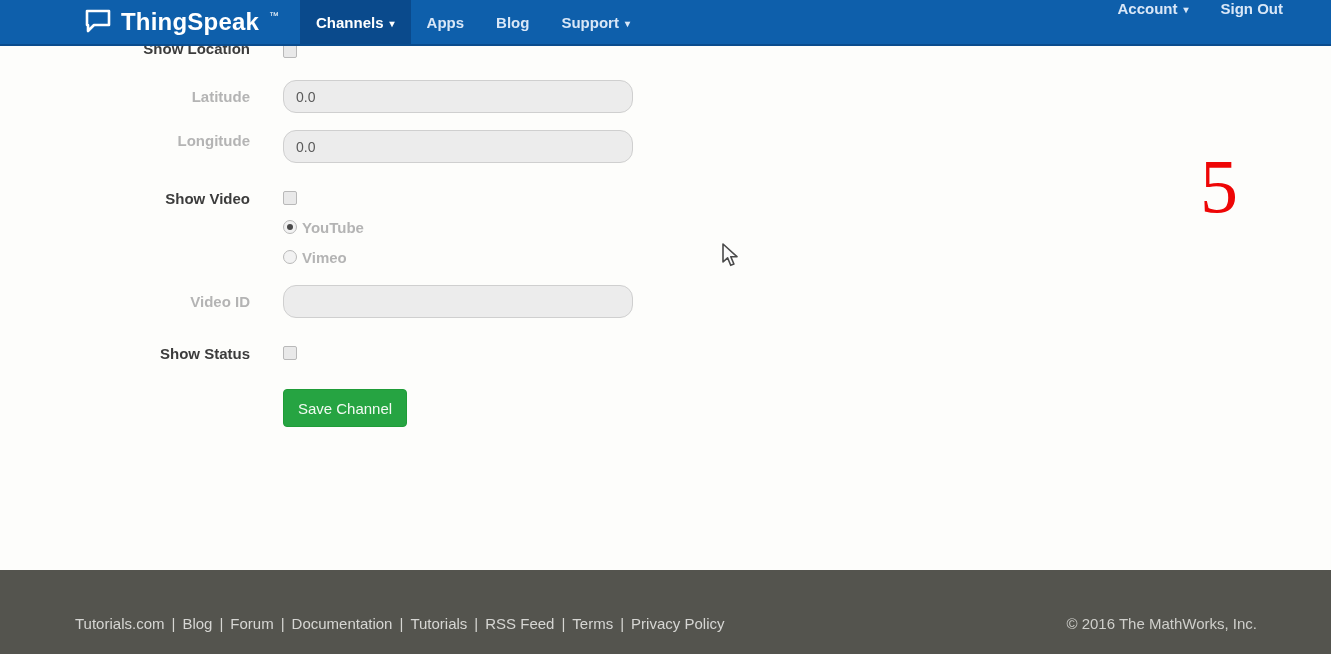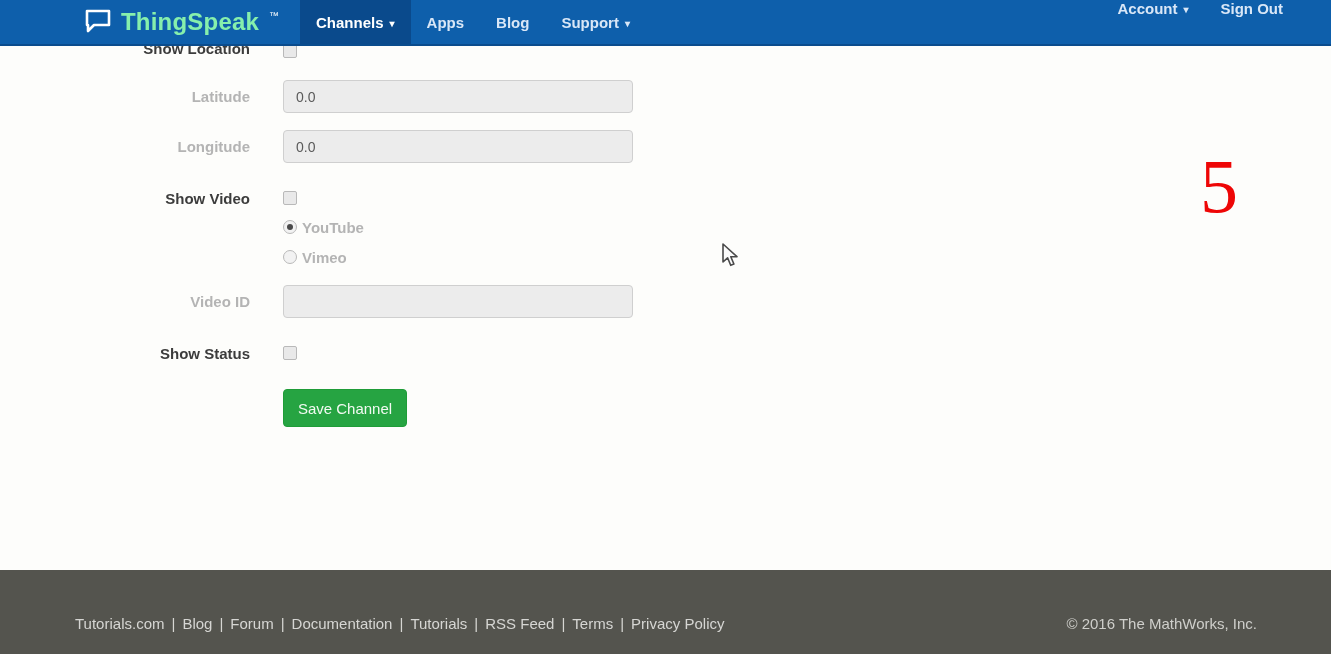--- a/index.html
+++ b/index.html
@@ -11,42 +11,42 @@
   
   .navbar {
     position:absolute; top:0; left:0; width:1331px; height:46px;
     background:#0e5fab; border-bottom:2px solid #0a4c8d; z-index:10;
     display:flex; align-items:stretch;
   }
   .brand {
     display:flex; align-items:center; gap:9px;
     padding:0 22px 0 84px; cursor:pointer;
   }
-  .brand-text { color:#86efac; font-size:24px; font-weight:bold; letter-spacing:0.2px; }
+  .brand-text { color:#ffffff; font-size:24px; font-weight:bold; letter-spacing:0.2px; }
   .brand-tm { color:#ffffff; font-size:10px; vertical-align:top; position:relative; top:-7px; left:1px; }
   .nav-list { display:flex; align-items:stretch; list-style:none; }
   .nav-item {
     display:flex; align-items:center; padding:0 16px;
     color:#d9e7f7; font-size:15px; font-weight:bold; cursor:pointer; white-space:nowrap;
   }
   .nav-item.active { background:#0a4a8c; color:#ffffff; }
   .caret { font-size:10px; margin-left:6px; position:relative; top:1px; }
   .nav-right { margin-left:auto; display:flex; align-items:flex-start; padding-right:32px; }
 
   
   .flabel {
     position:absolute; left:0; width:250px; text-align:right;
     font-size:15px; line-height:16px;
   }
   .flabel.bold { color:#3c3c3c; font-weight:bold; }
   .flabel.muted { color:#b4b4b4; font-weight:bold; }
 
   .tinput {
     position:absolute; left:283px; width:350px; height:33px;
-    background:#ececec; border:1px solid #cfcfcf; border-radius:4px;
+    background:#ececec; border:1px solid #cfcfcf; border-radius:13px;
     padding:0 12px; font-size:14px; color:#5a5a5a;
     font-family:"Liberation Sans", sans-serif;
   }
   .tinput:disabled { color:#5a5a5a; opacity:1; }
 
   .cbox, .rbox {
     position:absolute; left:283px; appearance:none; -webkit-appearance:none;
     width:14px; height:14px; background:#e9e9e9; border:1px solid #b9b9b9;
     cursor:pointer; display:inline-block;
   }
@@ -131,21 +131,21 @@
       </div>
     </div>
   </div>
 
   <div class="flabel bold" style="top:41px;">Show Location</div>
   <input type="checkbox" class="cbox" style="top: 44px;">
 
   <div class="flabel muted" style="top:89px;">Latitude</div>
   <input type="text" class="tinput" style="top: 80px;" disabled="" value="0.0">
 
-  <div class="flabel muted" style="top:139px;">Longitude</div>
+  <div class="flabel muted" style="top:133px;">Longitude</div>
   <input type="text" class="tinput" style="top: 130px;" disabled="" value="0.0">
 
   <div class="flabel bold" style="top:191px;">Show Video</div>
   <input type="checkbox" class="cbox" style="top: 191px;">
 
   <span class="rbox" style="top:220px;" data-checked="true"></span>
   <div class="rlabel" style="top:219px;text-align:center;">YouTube</div>
 
   <span class="rbox" style="top:250px;" data-checked="false"></span>
   <div class="rlabel" style="top:249px;">Vimeo</div>

